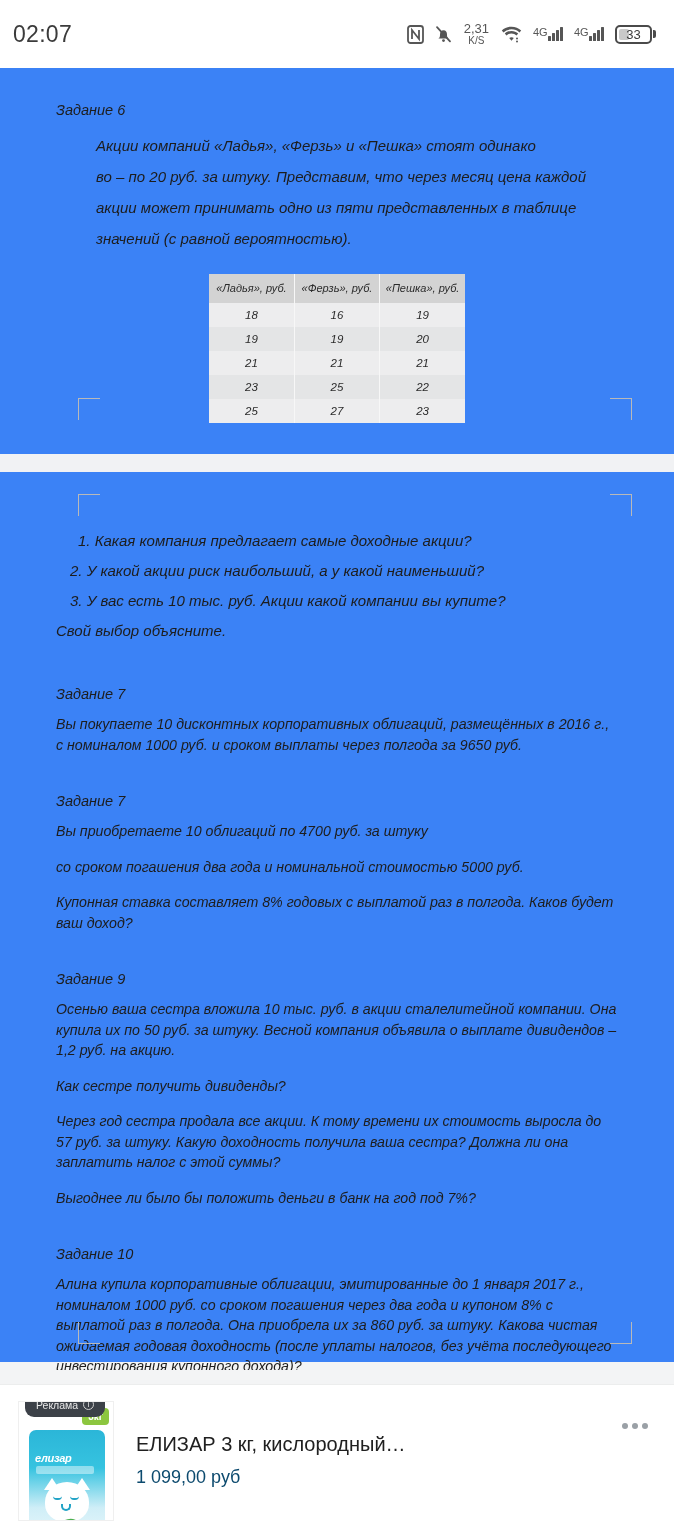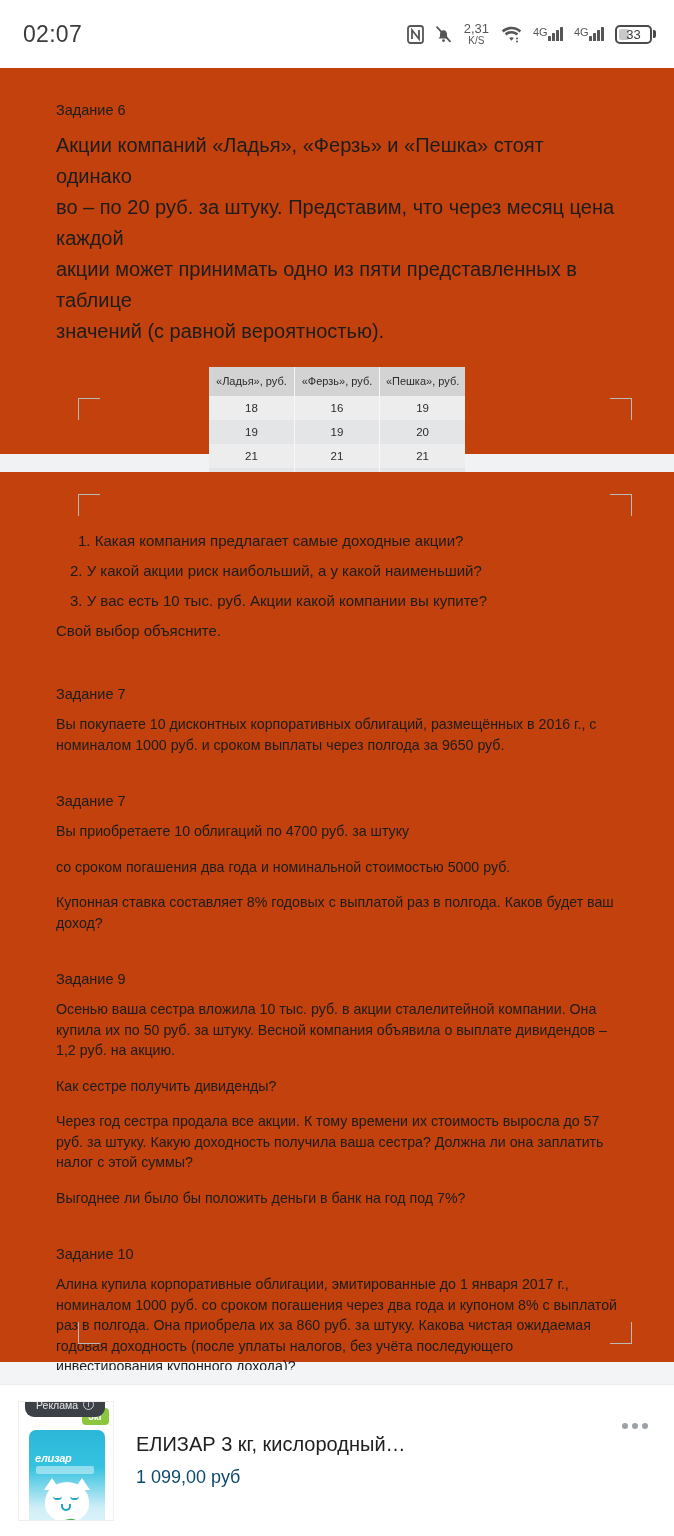--- a/index.html
+++ b/index.html
@@ -9,21 +9,21 @@
     font-family: "Liberation Sans", sans-serif;
     overflow: hidden;
   }
   #app { position: relative; width: 674px; height: 1536px; background: #f3f4f5; }
 
   
   .statusbar {
     position: absolute; top: 0; left: 0; width: 674px; height: 68px;
     background: #ffffff;
     display: flex; align-items: center; justify-content: space-between;
-    padding: 0 18px 0 23px;
+    padding: 0 18px 0 13px;
   }
   .clock { font-size: 23px; color: #3b3b3b; letter-spacing: .3px; }
   .sysicons { display: flex; align-items: center; gap: 11px; }
   .sysicons svg { display: block; }
   .netspeed {
     display: flex; flex-direction: column; align-items: center;
     line-height: 1; color: #565656; margin: 0 1px;
   }
   .netspeed .n1 { font-size: 13px; }
   .netspeed .n2 { font-size: 10px; margin-top: 1px; }
@@ -46,32 +46,32 @@
     position: absolute; left: 2px; top: 2px; bottom: 2px; width: 10px;
     background: #c9c9c9; border-radius: 2px;
   }
   .battery .lvl { position: relative; font-size: 13px; color: #3b3b3b; }
   .battery .cap {
     width: 3px; height: 8px; background: #4a4a4a; border-radius: 0 2px 2px 0; margin-left: 1px;
   }
 
   
   .doc { position: absolute; top: 68px; left: 0; width: 674px; bottom: 166px; background: #f3f4f5; overflow: hidden; }
-  .page { position: relative; background: #c2410c; width: 674px; }
+  .page { position: relative; background: #3b82f6; width: 674px; font-style: italic; }
   .page-gap { height: 18px; background: #f1f2f4; width: 674px; }
 
   .cmark { position: absolute; width: 22px; height: 22px; }
   .cmark.tl { border-left: 1.5px solid #b9b9b9; border-top: 1.5px solid #b9b9b9; }
   .cmark.tr { border-right: 1.5px solid #b9b9b9; border-top: 1.5px solid #b9b9b9; }
   .cmark.bl { border-left: 1.5px solid #b9b9b9; border-bottom: 1.5px solid #b9b9b9; }
   .cmark.br { border-right: 1.5px solid #b9b9b9; border-bottom: 1.5px solid #b9b9b9; }
 
   .content { padding: 0 56px; }
   .task-title { font-size: 14.5px; color: #1d1d1d; margin-bottom: 12px; }
-  .p-loose { font-size: 20px; color: #1d1d1d; line-height: 31px; }
+  .p-loose { font-size: 15px; color: #1d1d1d; line-height: 31px; margin-left: 40px; }
   .p-tight { font-size: 14.2px; color: #1d1d1d; line-height: 20.5px; margin-bottom: 15px; }
   .q-line { font-size: 15px; color: #1d1d1d; line-height: 30px; }
 
   
   .tbl-wrap { display: flex; justify-content: center; margin-top: 20px; }
   table.vals { border-collapse: collapse; width: 256px; table-layout: fixed; }
   table.vals th, table.vals td {
     text-align: center; font-size: 11.5px; color: #2b2b2b;
     border-right: 1px solid #f7f7f7; font-weight: normal;
   }

